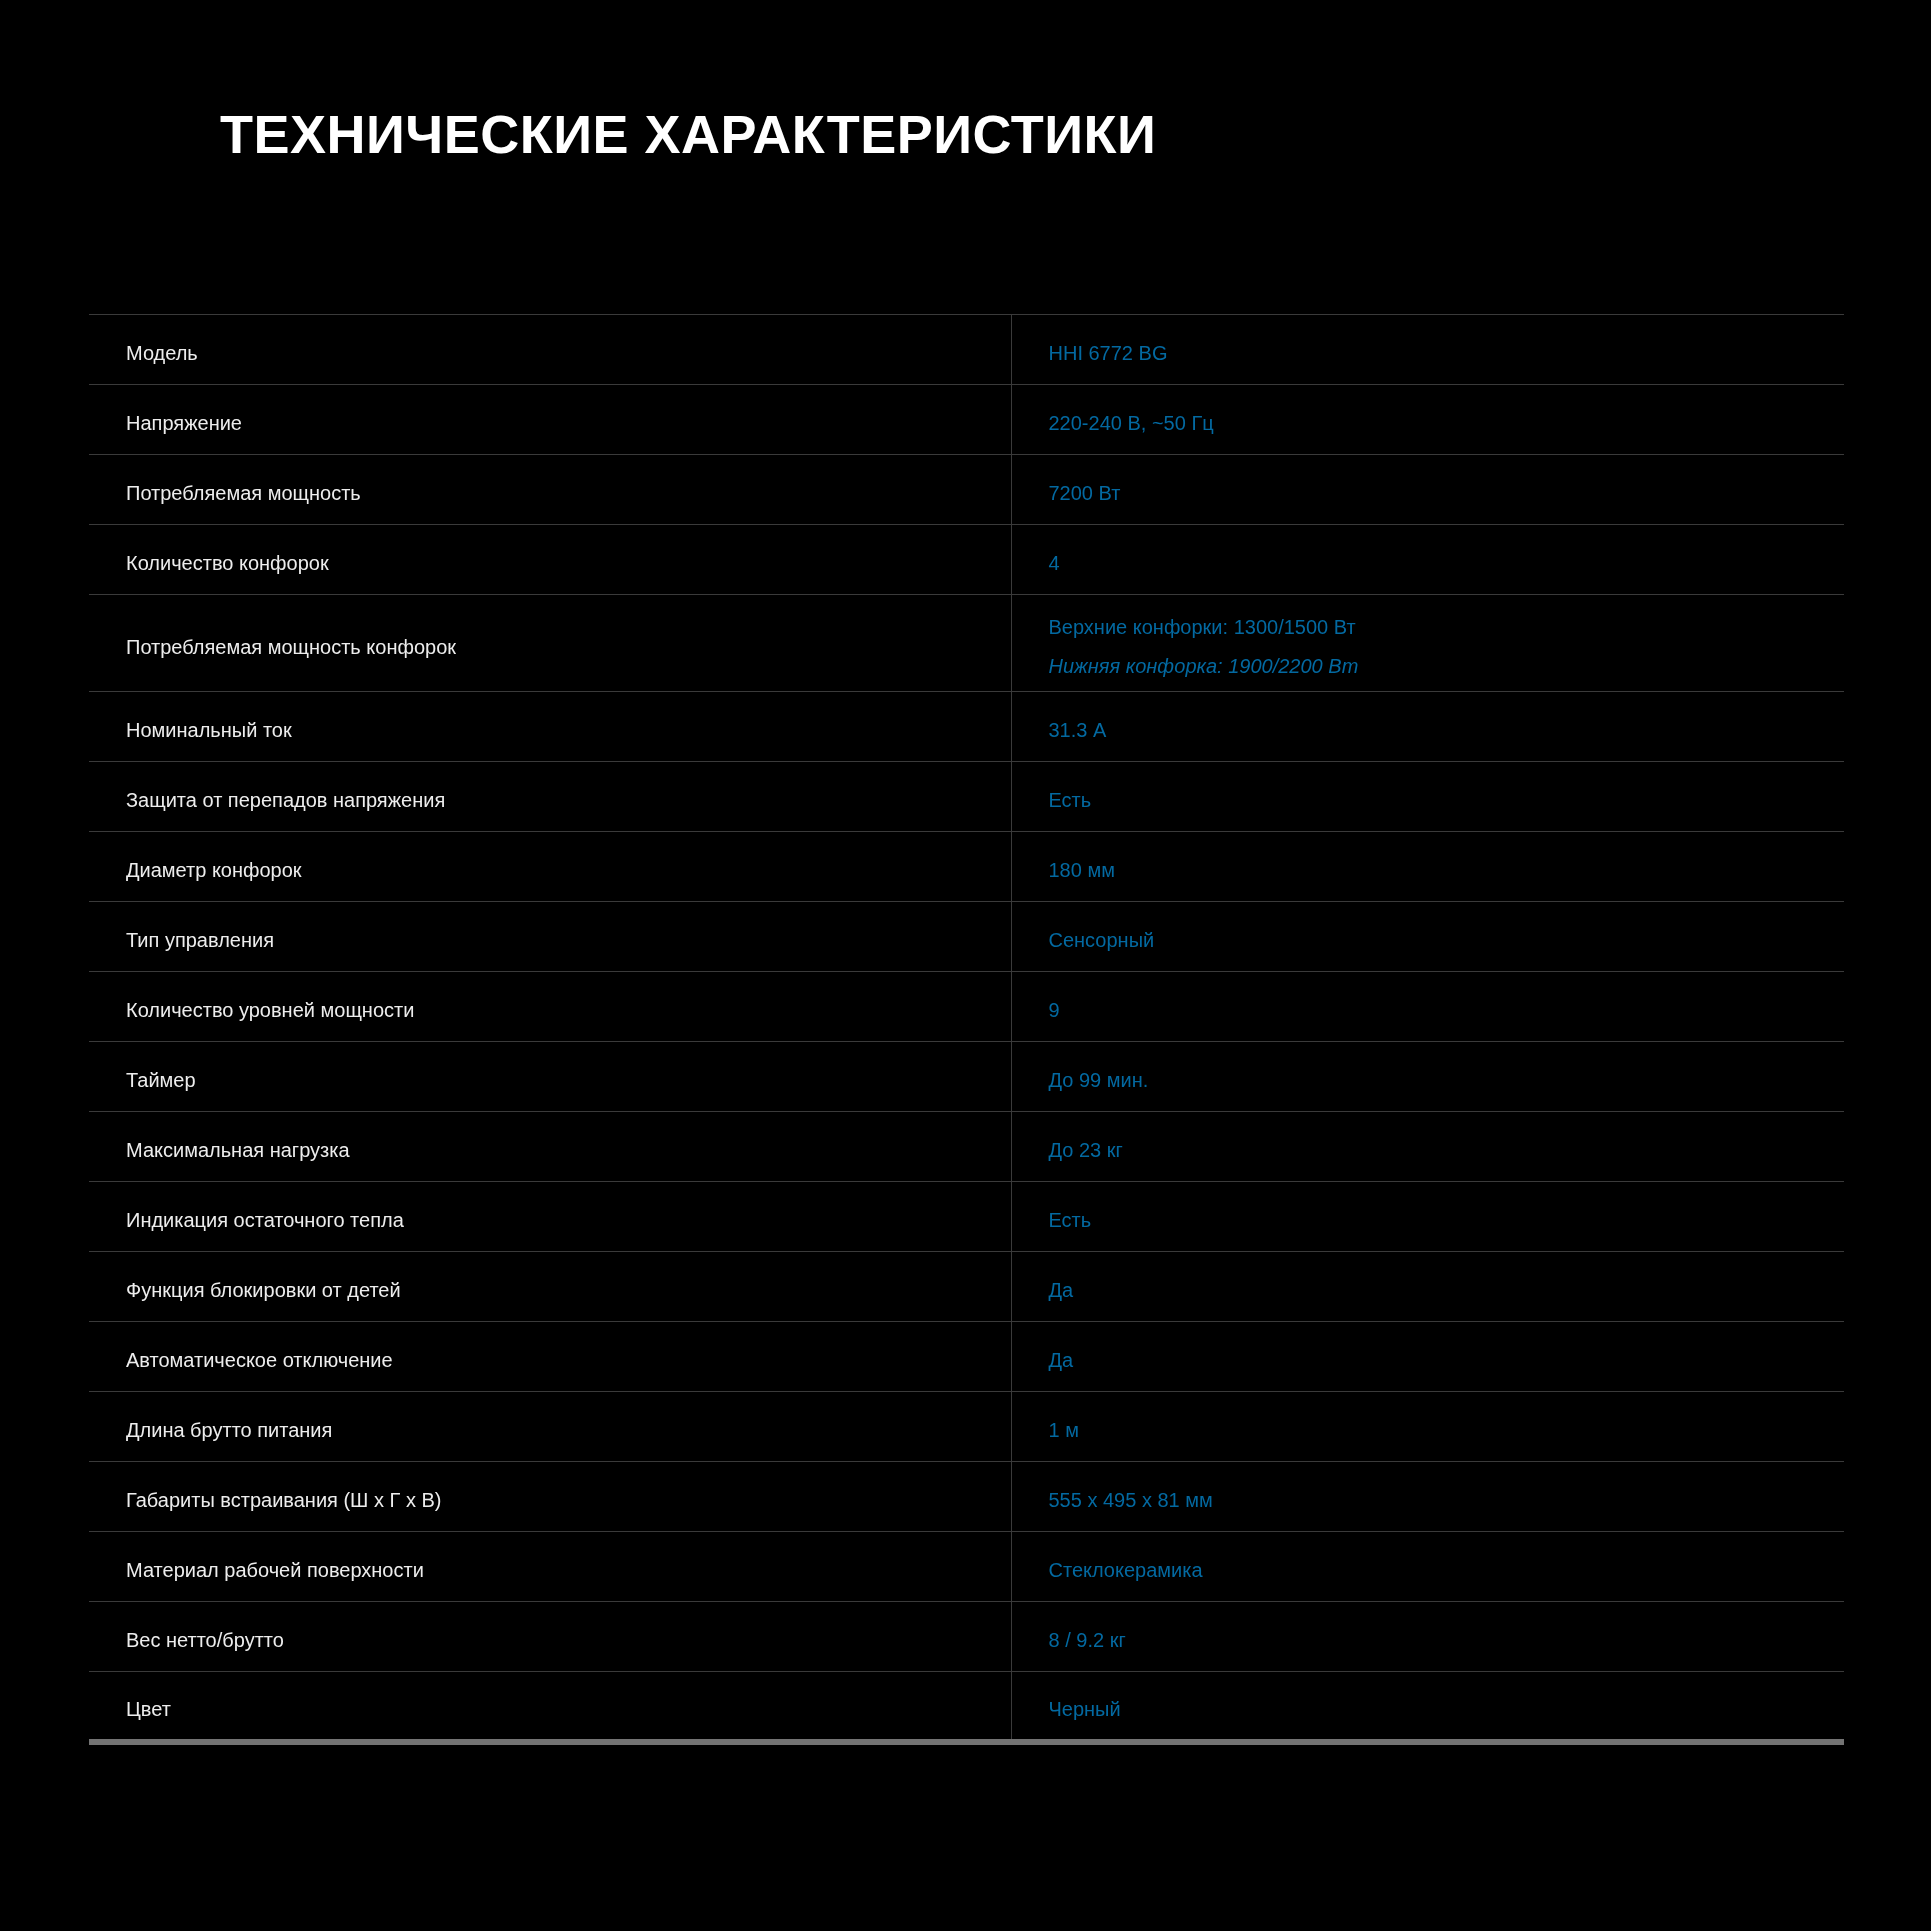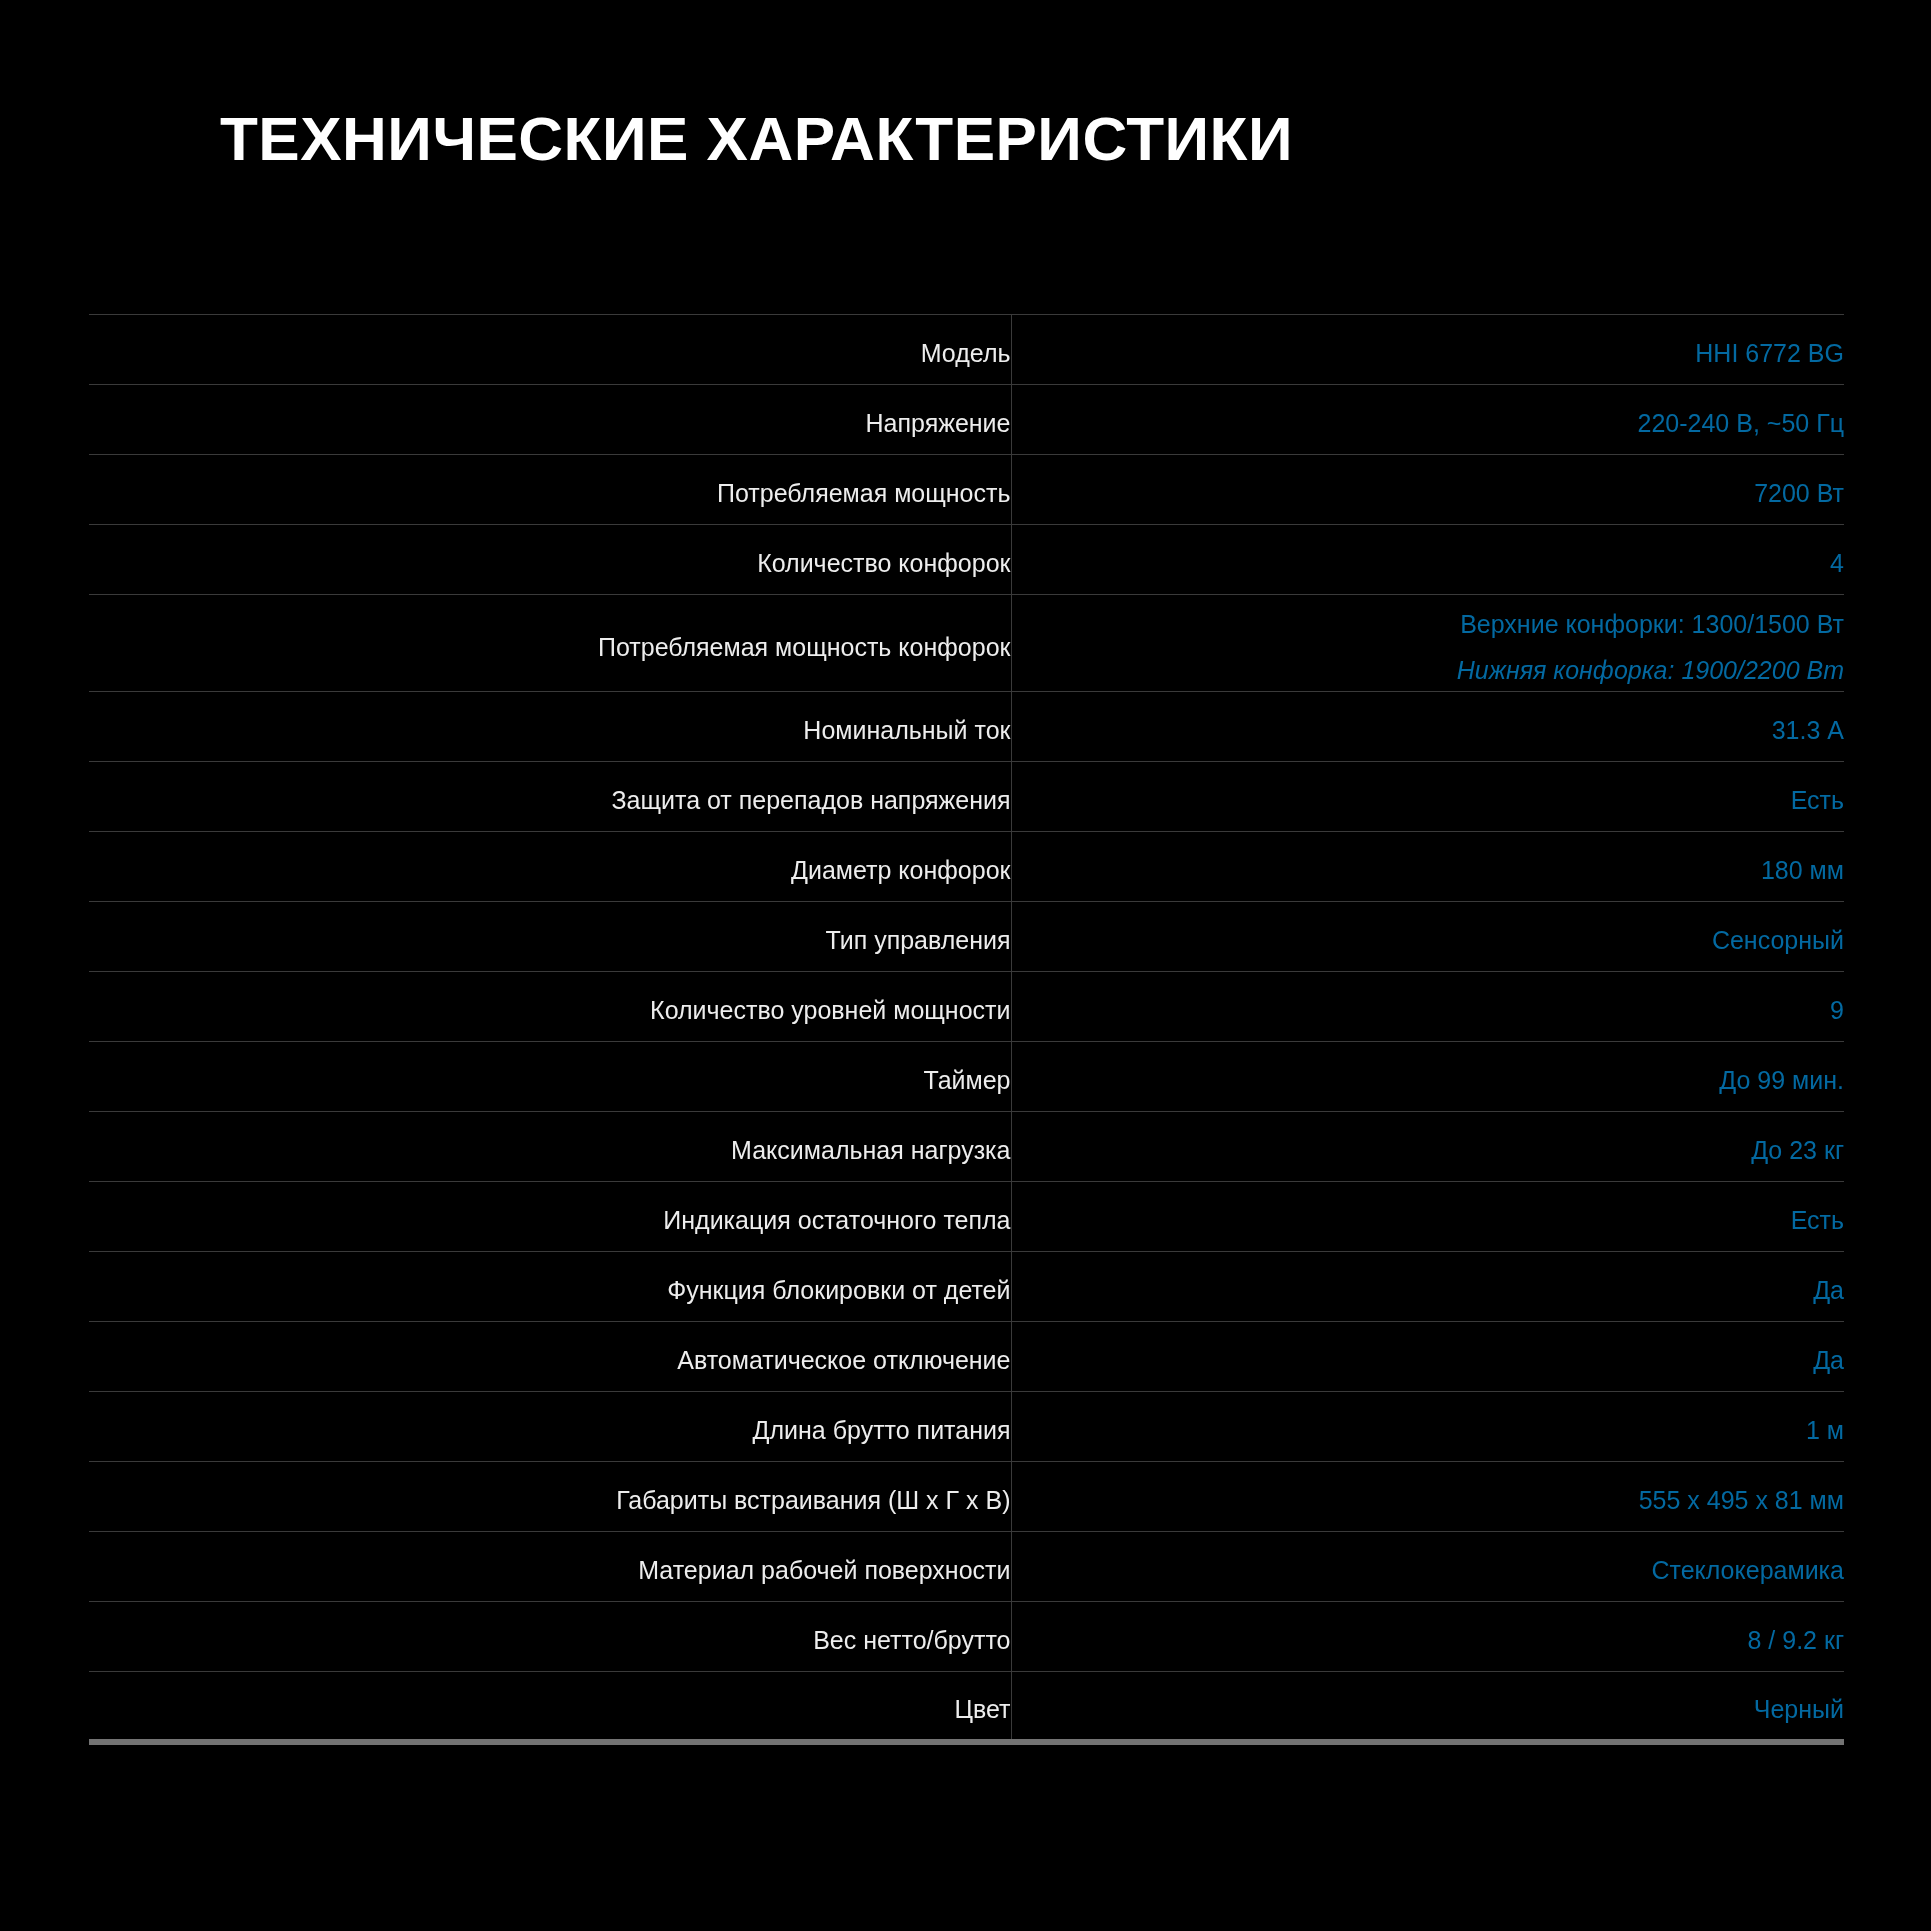--- a/index.html
+++ b/index.html
@@ -19,21 +19,21 @@
     position: relative;
     width: 1931px;
     height: 1931px;
     background: #000000;
     box-sizing: border-box;
   }
   .title {
     position: absolute;
     left: 220px;
     top: 106px;
-    font-size: 62px;
+    font-size: 54px;
     font-weight: bold;
     letter-spacing: 0.5px;
     line-height: 1.05;
     color: #ffffff;
     white-space: nowrap;
   }
   .spec-table {
     position: absolute;
     left: 89px;
     top: 314px;
@@ -43,27 +43,26 @@
   }
   .spec-table tr {
     border-top: 1px solid #3a3a3a;
   }
   .spec-table tr:last-child {
     border-bottom: 6px solid #737373;
   }
   .spec-table td {
     vertical-align: middle;
     padding: 8px 0 0 37px;
-    font-size: 25px;
+    font-size: 20px;
     font-weight: 400;
     color: #e9e9e9;
     line-height: 1.45;
     height: 70px;
     box-sizing: border-box;
-    text-align: right;
   }
   .spec-table td.label {
     width: 922px;
     border-right: 1px solid #3a3a3a;
     color: #ededed;
   }
   .spec-table td.value {
     color: #0369a1;
   }
   .value .multi-line {

